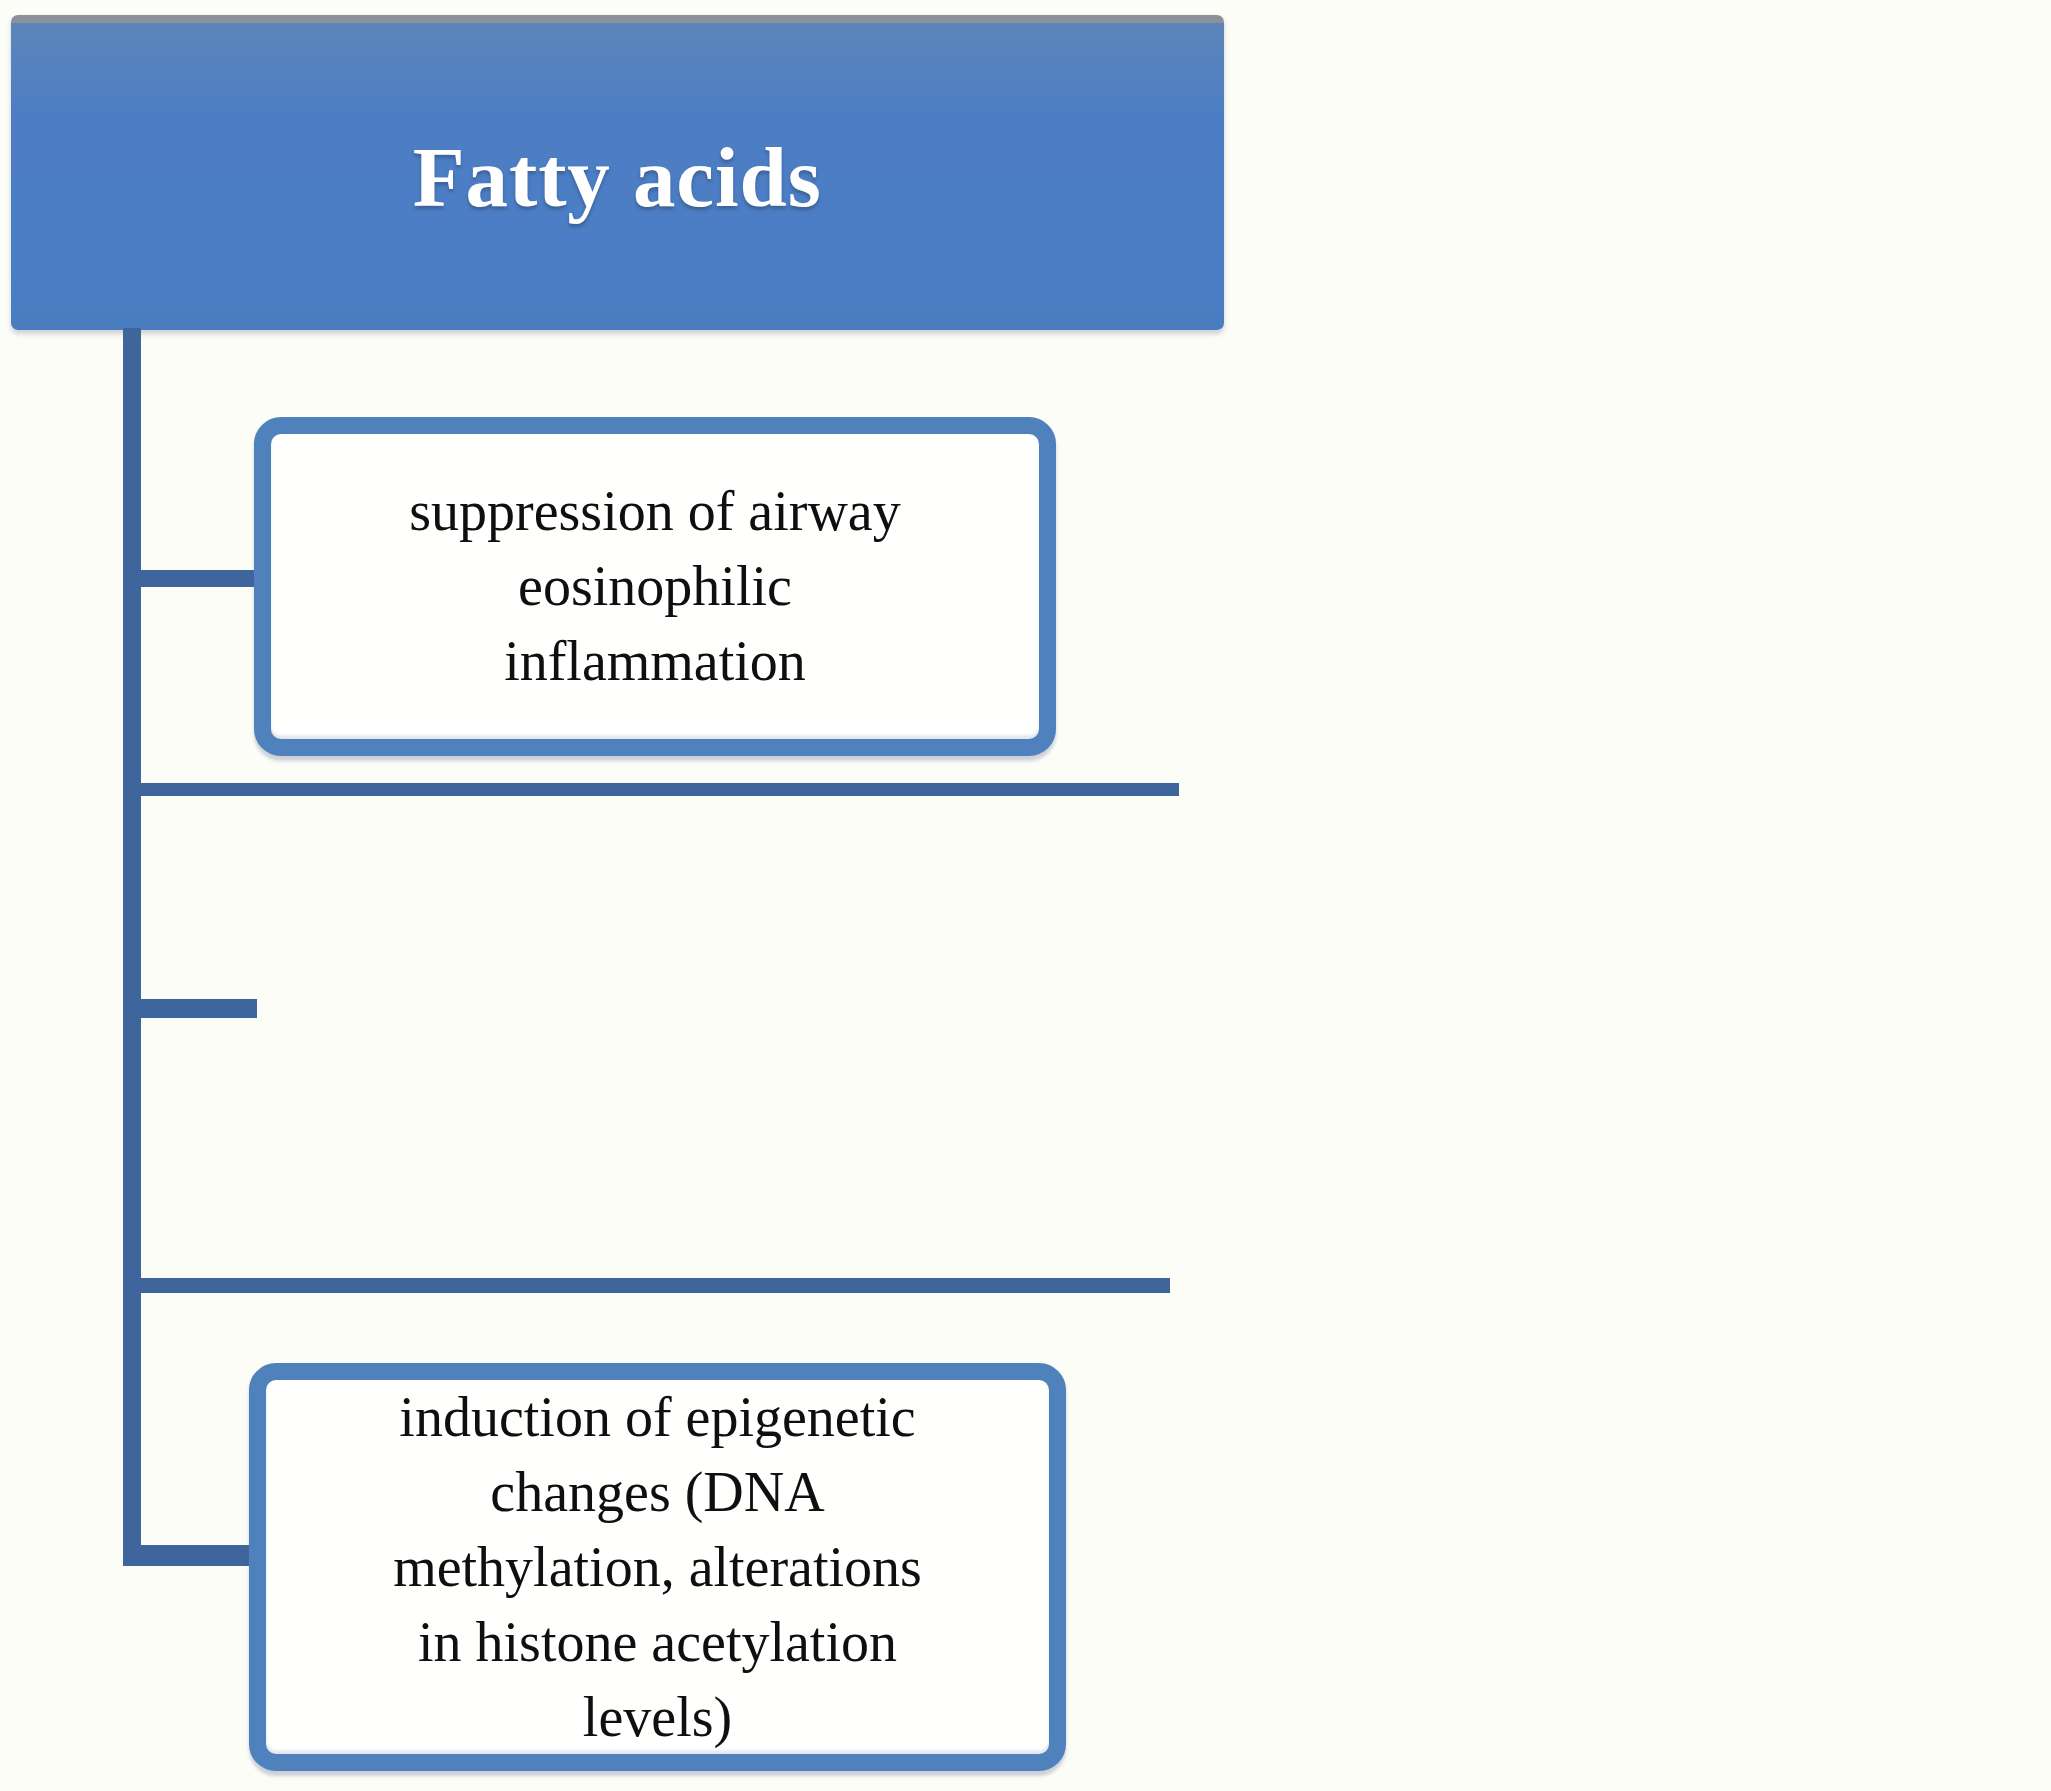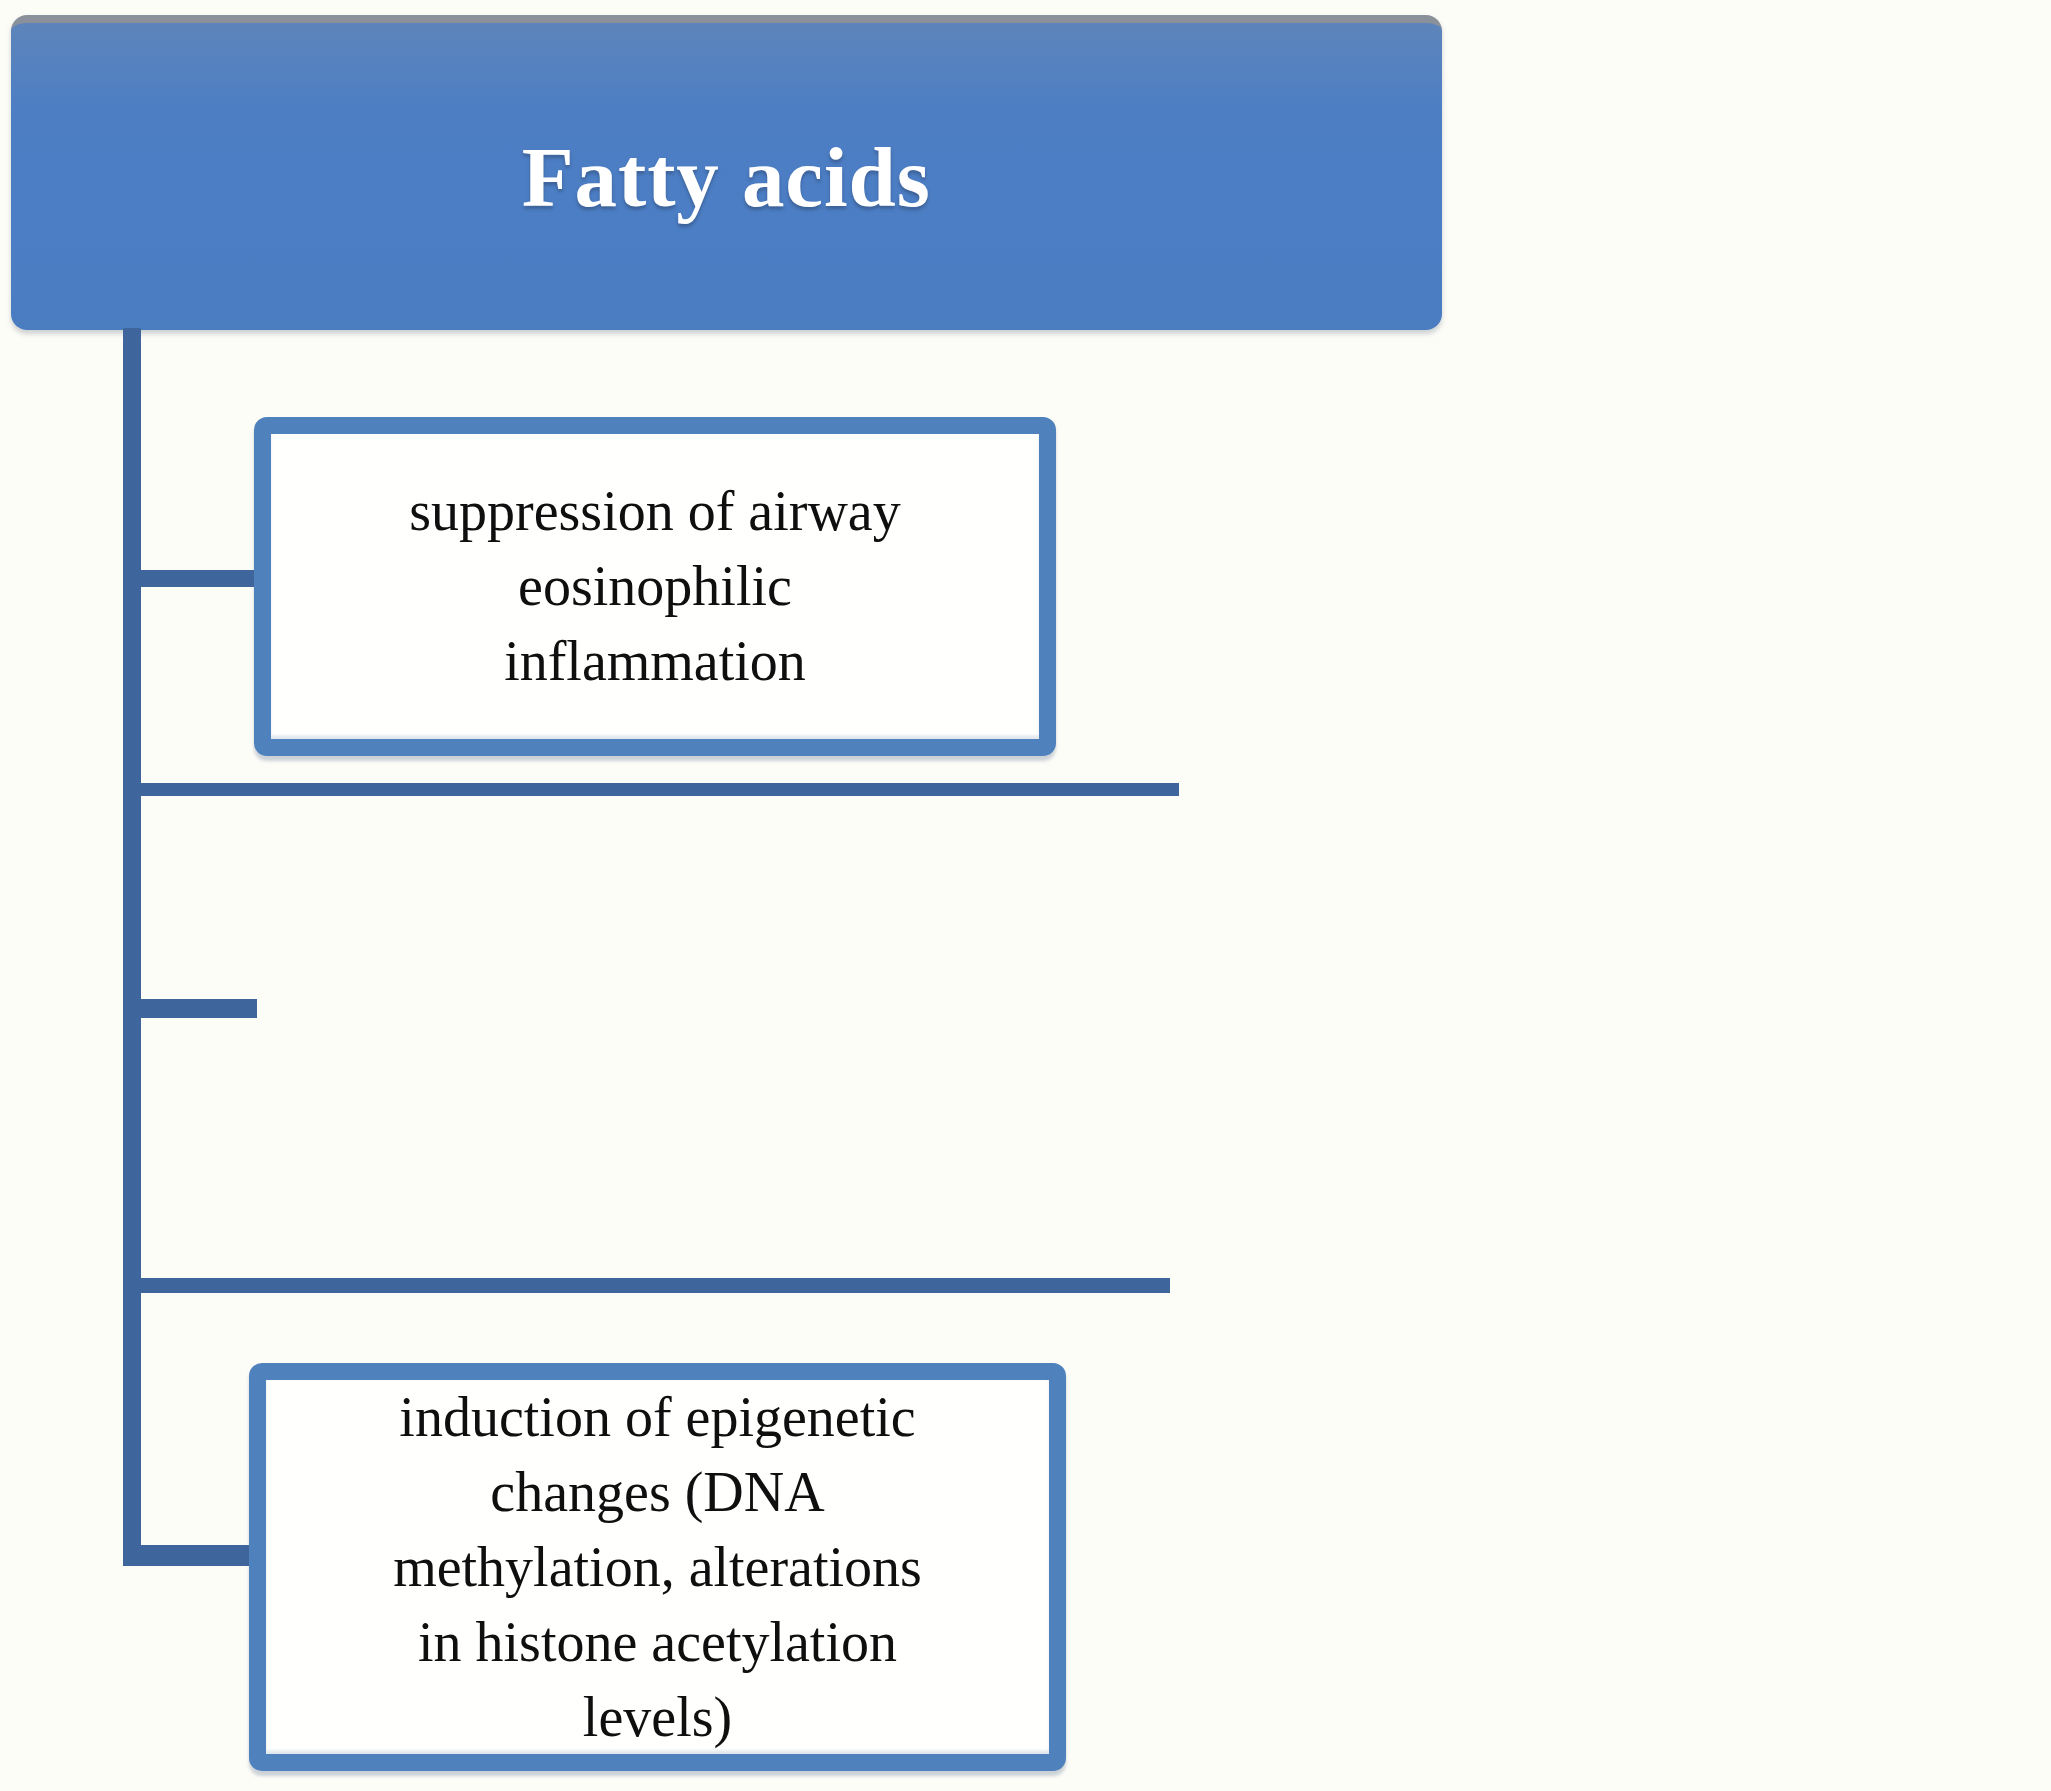--- a/index.html
+++ b/index.html
@@ -13,25 +13,25 @@
     height: 1791px;
     background: #fdfdf8;
     font-family: "Liberation Serif", "DejaVu Serif", serif;
     overflow: hidden;
   }
   
   .root-node {
     position: absolute;
     left: 10.7px;
     top: 15px;
-    width: 1431px;
+    width: 1213px;
     height: 315px;
     background: linear-gradient(180deg, #5d85ba 0%, var(--root-fill, #4d7ec4) 28%, #4c7ec5 70%, #4a7cc0 100%);
     border-top: 8px solid #8b919b;
-    border-radius: 16px;
+    border-radius: 7px;
     box-shadow: 0 3.6px 5.3px rgba(120,130,140,0.35);
     display: flex;
     align-items: center;
     justify-content: center;
     box-sizing: border-box;
   }
   .root-node .title {
     color: var(--title-text, #ffffff);
     font-size: 85px;
     font-weight: bold;
@@ -47,21 +47,21 @@
   .branch1 { left: 132px; top: 570px;  width: 134px;  height: 17px; }
   .branch2 { left: 132px; top: 783px;  width: 1047px; height: 13.4px; }
   .branch3 { left: 132px; top: 999px; width: 125px;  height: 18.7px; }
   .branch4 { left: 132px; top: 1278px; width: 1038px; height: 15px; }
   .branch5 { left: 132px; top: 1545px; width: 129px;  height: 20.5px; }
   
   .node {
     position: absolute;
     background: var(--box-fill, #fffffe);
     border: 17px solid var(--box-border, #4f81bd);
-    border-radius: 13px;
+    border-radius: 27px;
     box-sizing: border-box;
     display: flex;
     align-items: center;
     justify-content: center;
     box-shadow: 0 4.5px 3.6px rgba(90,110,140,0.30), inset 0 -3.6px 2.7px rgba(90,120,160,0.18);
   }
   .node .node-text {
     white-space: pre-line;
     text-align: center;
     color: var(--body-text, #0f0f0f);

